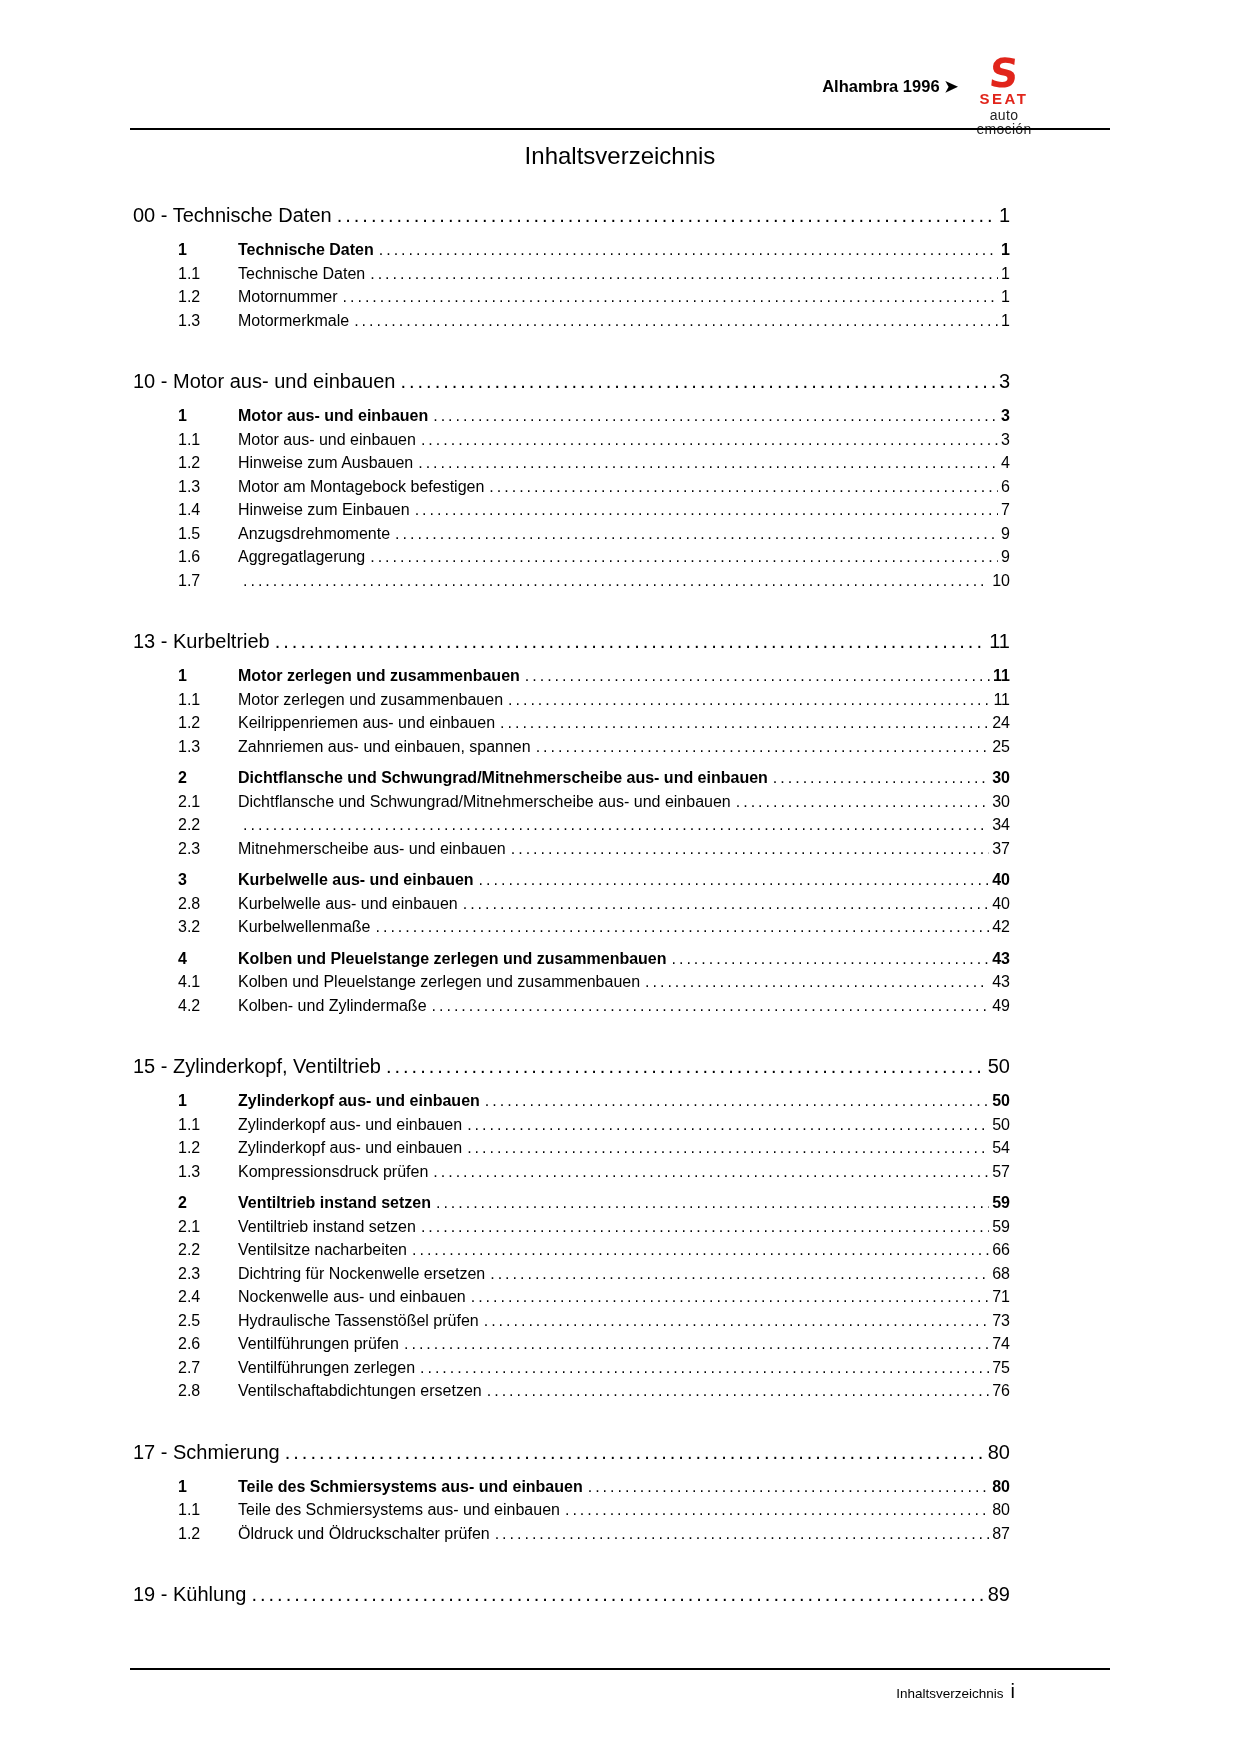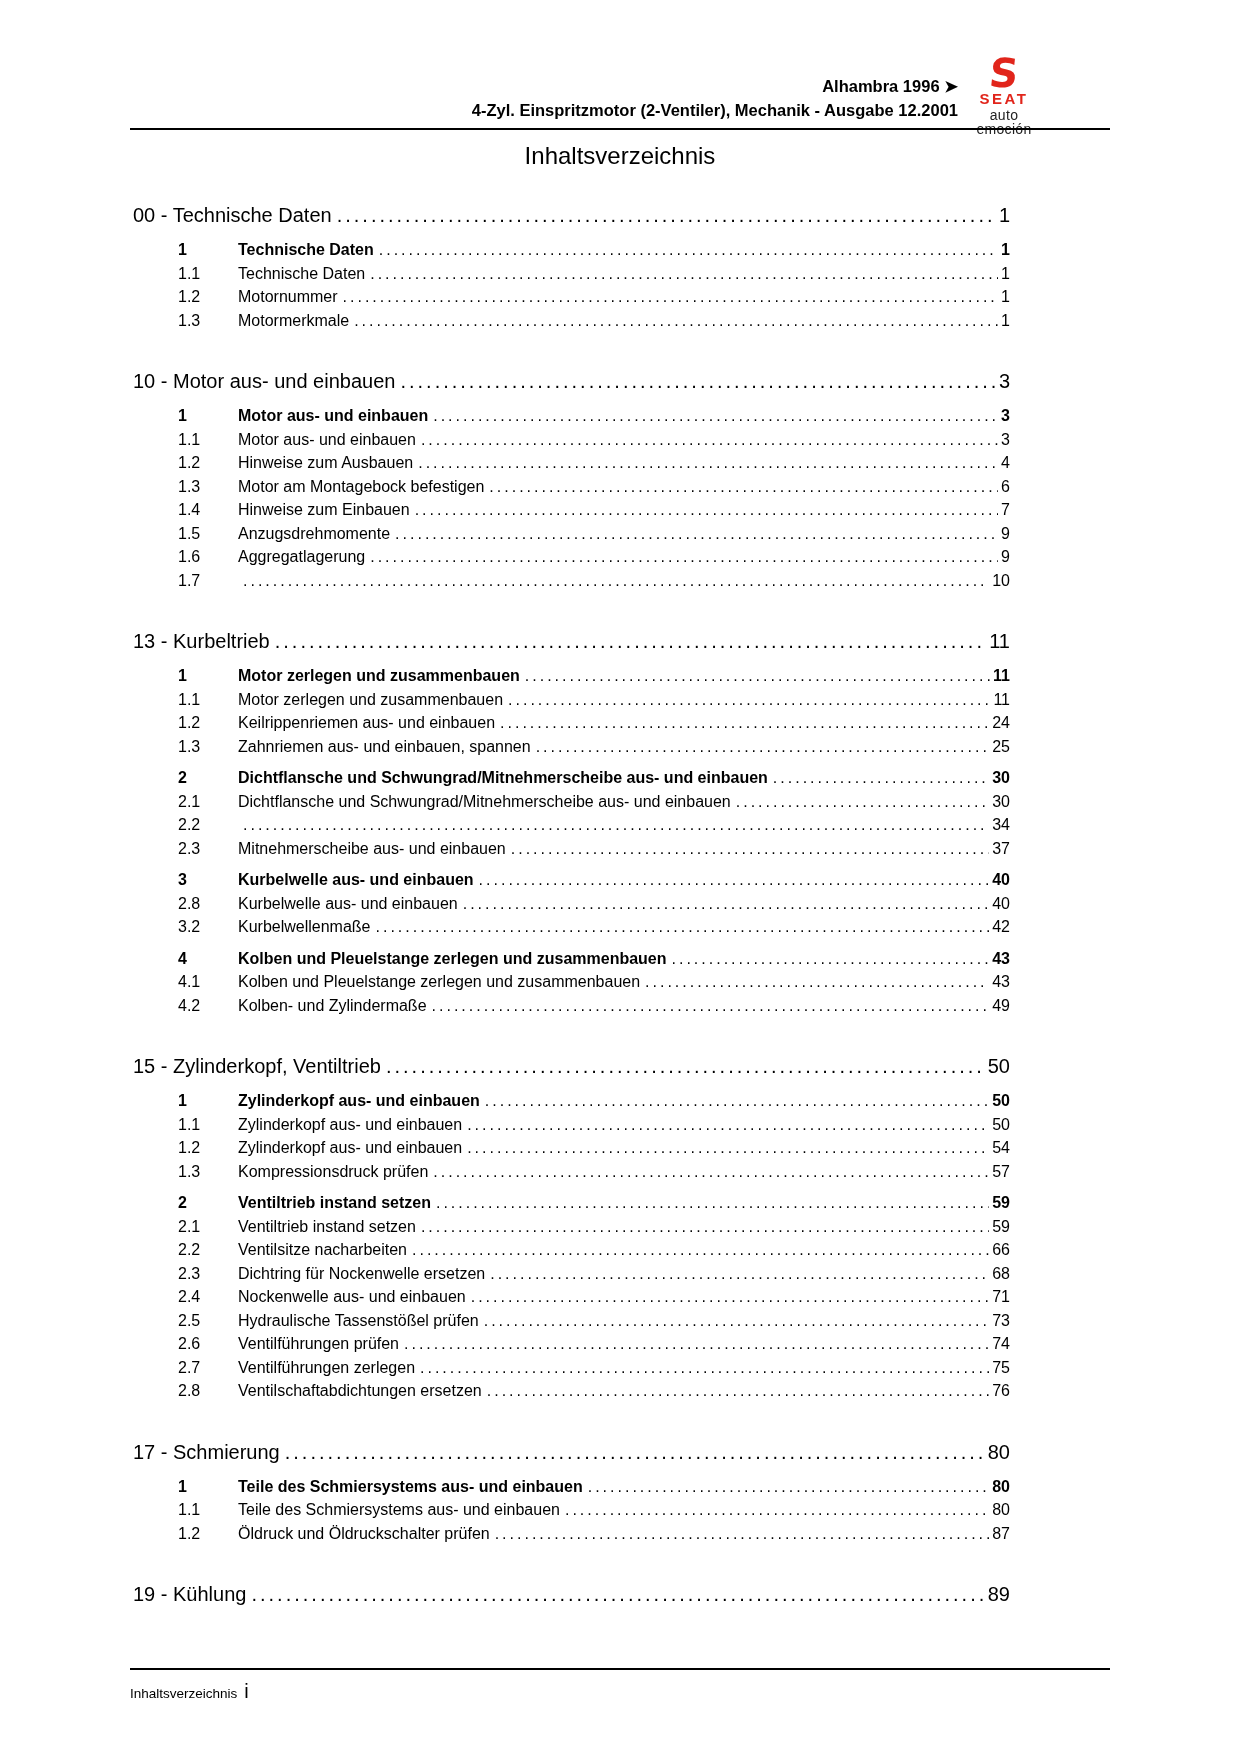--- a/index.html
+++ b/index.html
@@ -112,37 +112,36 @@
   }
   .pg { flex: none; white-space: nowrap; }
 
   
   .footer-rule { top: 1668px; }
   .footer-text {
     position: absolute;
     top: 1680px;
     left: 130px;
     width: 980px;
-    text-align: left;
+    text-align: right;
     padding-right: 95px;
     font-size: 13.5px;
   }
   .footer-i {
     font-size: 20px;
     margin-left: 7px;
   }
 </style>
 </head>
 <body>
 
 <div class="sheet">
 
   <div class="header-text">
     <div>Alhambra 1996 ➤</div>
-    <div>4-Zyl. Einspritzmotor (2-Ventiler), Mechanik - Ausgabe 12.2001</div>
   </div>
 
   <div class="logo">
     <div class="logo-s">S</div>
     <div class="logo-brand">SEAT</div>
     <div class="logo-tag">auto emoción</div>
   </div>
 
   <div class="rule header-rule"></div>
 

